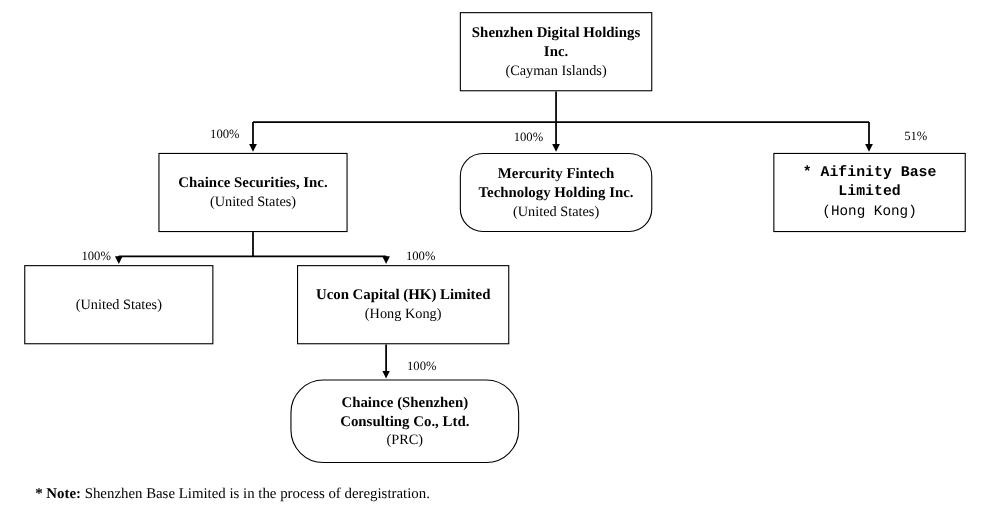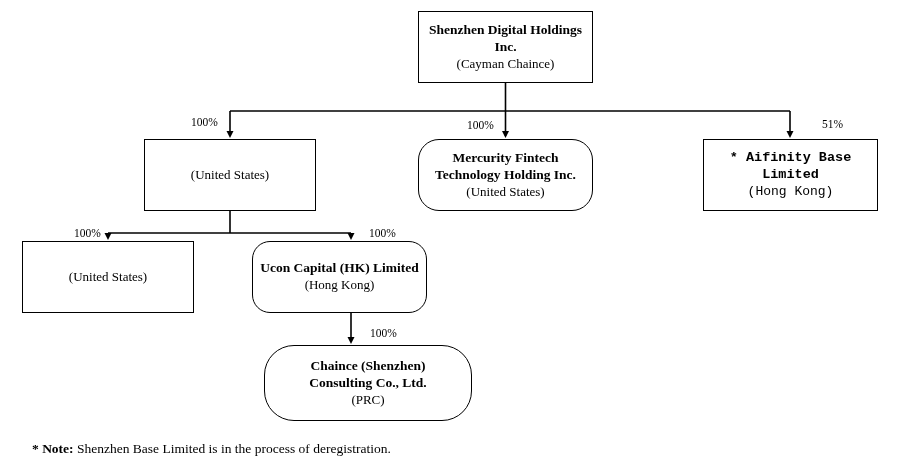--- a/index.html
+++ b/index.html
@@ -89,43 +89,44 @@
 
     <path d="M 108 233 L 108 238" stroke="#000000" stroke-width="1.6" fill="none" marker-end="url(#arrow)"></path>
 
     <path d="M 351 233 L 351 238" stroke="#000000" stroke-width="1.6" fill="none" marker-end="url(#arrow)"></path>
 
     <path d="M 351 313 L 351 342" stroke="#000000" stroke-width="1.6" fill="none" marker-end="url(#arrow)"></path>
   </svg>
 
   <div class="node" style="left:418px; top:11px; width:175px; height:72px;">
     <div class="name">Shenzhen Digital Holdings Inc.</div>
-    <div class="loc">(Cayman Chaince)</div>
+    <div class="loc">(Cayman Islands)</div>
   </div>
 
   <div class="node" style="left:144px; top:139px; width:172px; height:72px;">
+    <div class="name">Chaince Securities, Inc.</div>
     <div class="loc">(United States)</div>
   </div>
 
   <div class="node" style="left:418px; top:139px; width:175px; height:72px;border-radius:21px;">
     <div class="name" style="white-space:pre-line;">Mercurity Fintech
 Technology Holding Inc.</div>
     <div class="loc">(United States)</div>
   </div>
 
   <div class="node" style="left:703px; top:139px; width:175px; height:72px;font-family:Liberation Mono, monospace;">
     <div class="name">* Aifinity Base Limited</div>
     <div class="loc">(Hong Kong)</div>
   </div>
 
   <div class="node" style="left:22px; top:241px; width:172px; height:72px;">
     <div class="loc">(United States)</div>
   </div>
 
-  <div class="node" style="left:252px; top:241px; width:175px; height:72px;border-radius:18px;">
+  <div class="node" style="left:270px; top:241px; width:193px; height:72px;">
     <div class="name">Ucon Capital (HK) Limited</div>
     <div class="loc">(Hong Kong)</div>
   </div>
 
   <div class="node" style="left:264px; top:345px; width:208px; height:76px;border-radius:30px;">
     <div class="name" style="white-space:pre-line;">Chaince (Shenzhen)
 Consulting Co., Ltd.</div>
     <div class="loc">(PRC)</div>
   </div>
 

